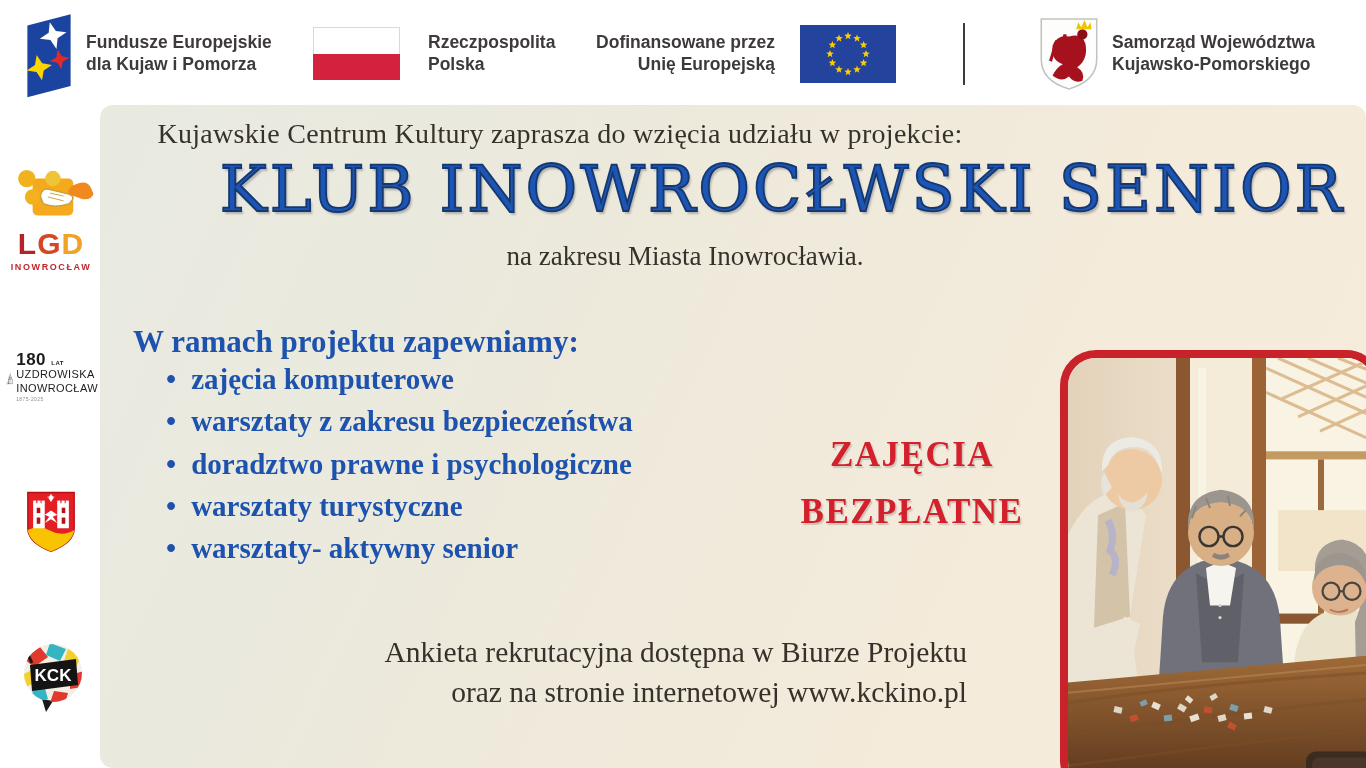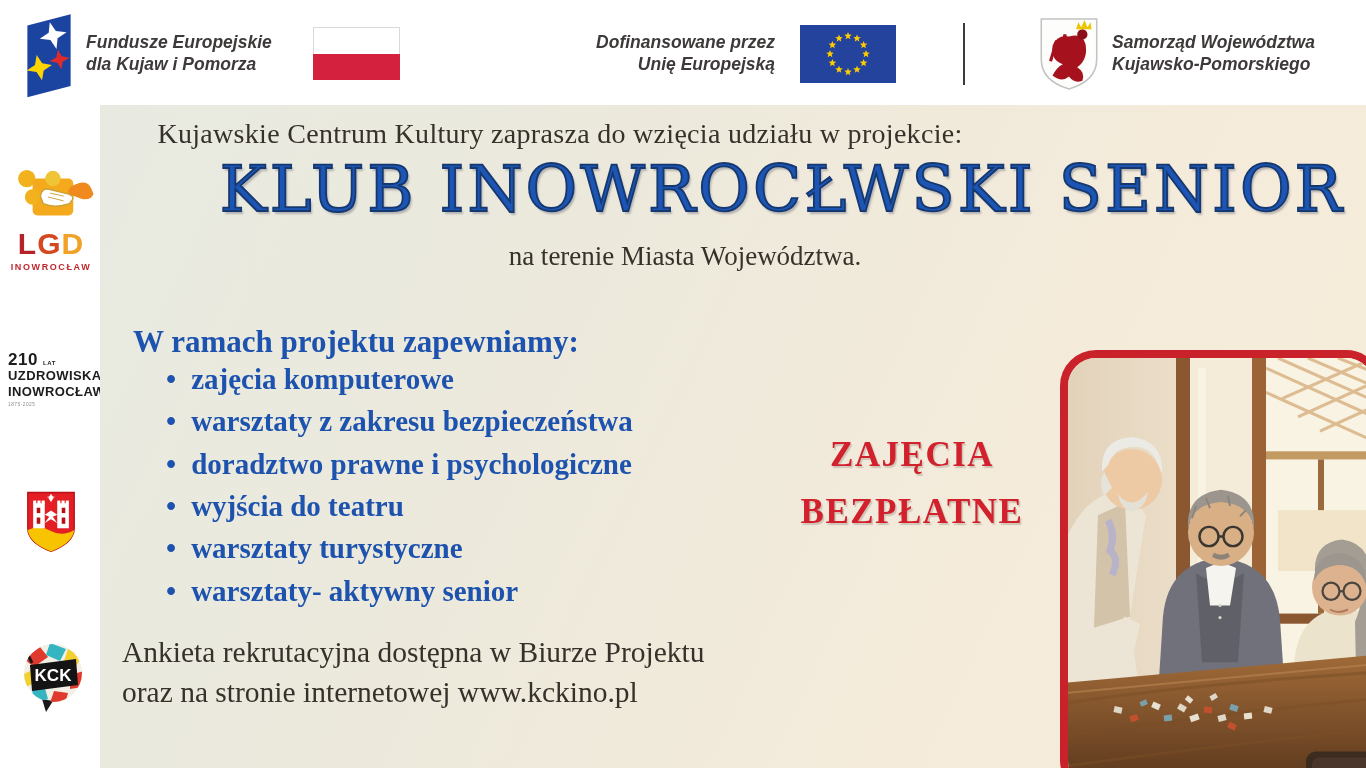--- a/index.html
+++ b/index.html
@@ -1,19 +1,19 @@
 <!DOCTYPE html>
 <html><head>
 <meta charset="utf-8">
 <style>
   html,body{margin:0;padding:0;background:#888;}
   .frame{position:relative;width:1366px;height:768px;background:#ffffff;overflow:hidden;
          font-family:"Liberation Sans",sans-serif;}
   
-  .topbar{position:absolute;left:0;top:0;width:1366px;height:113px;background:#ffffff;font-style:italic;}
+  .topbar{position:absolute;left:0;top:0;width:1366px;height:113px;background:#ffffff;}
   .logo-text{position:absolute;font-weight:bold;color:#3f3a3a;font-size:17.5px;line-height:1.28;}
   .logo-text span{display:block;}
   .fe-logo{position:absolute;left:18px;top:7px;width:62px;height:92px;}
   .fe-text{left:86px;top:31px;}
   .pl-flag{position:absolute;left:313px;top:27px;width:87px;height:53px;box-shadow:0 0 0 1px #e2e2e2 inset;}
   .pl-top{height:50%;background:#ffffff;border:1px solid #d9d9d9;border-bottom:none;box-sizing:border-box;}
   .pl-bottom{height:50%;background:#d4213d;}
   .rp-text{left:428px;top:31px;}
   .eu-text{left:570px;top:31px;width:205px;text-align:right;}
   .eu-flag{position:absolute;left:800px;top:25px;width:96px;height:58px;}
@@ -23,45 +23,45 @@
   
   .side{position:absolute;left:0;top:105px;width:100px;height:663px;background:#ffffff;}
   .lgd{position:absolute;left:6px;top:62px;width:90px;text-align:center;}
   .lgd-letters{font-size:30px;font-weight:bold;letter-spacing:1px;line-height:1;margin-top:-2px;}
   .lgd-l{color:#b5222a;} .lgd-g{color:#d4482399;color:#d44823;} .lgd-d{color:#f0a126;}
   .lgd-city{font-size:9px;font-weight:bold;color:#c0272d;letter-spacing:1.6px;margin-top:3px;}
   .uzd{position:absolute;left:6px;top:246px;width:92px;display:flex;align-items:flex-start;}
   .uzd-text{margin-left:2px;color:#1c1c1c;}
   .uzd-num{font-size:17px;font-weight:bold;line-height:1;letter-spacing:.5px;}
   .uzd-num small{font-size:6px;font-weight:bold;letter-spacing:.5px;}
-  .uzd-l2,.uzd-l3{font-size:13px;font-weight:bold;letter-spacing:.4px;line-height:1.25;}
+  .uzd-l2,.uzd-l3{font-size:11px;font-weight:normal;letter-spacing:.4px;line-height:1.25;}
   .uzd-years{font-size:4.8px;color:#8c8c8c;letter-spacing:.5px;margin-top:1px;}
   .herb-ino{position:absolute;left:26px;top:385px;width:50px;height:64px;}
   .kck{position:absolute;left:20px;top:536px;width:66px;height:72px;}
   
   .content{position:absolute;left:100px;top:105px;width:1266px;height:663px;
-           background:linear-gradient(115deg,#e8eae1 0%,#ece9dc 35%,#f4ebda 70%,#f6ecda 100%);}
+           background:linear-gradient(115deg,#e8eae1 0%,#ece9dc 35%,#f4ebda 70%,#f6ecda 100%);border-radius:13px;}
   .serif{font-family:"Liberation Serif",serif;}
   .intro{position:absolute;left:0px;top:13px;width:920px;text-align:center;
          font-size:28px;color:#37312b;letter-spacing:.3px;}
   .title{position:absolute;left:-5px;top:48px;width:1250px;margin:0;text-align:right;
          font-family:"DejaVu Serif","Liberation Serif",serif;font-size:63px;font-weight:normal;
          letter-spacing:3px;color:#1c55b4;-webkit-text-stroke:1.8px #15386f;
          text-shadow:2px 3px 2px rgba(110,110,125,.45);}
   .subtitle{position:absolute;left:50px;top:134px;width:1070px;text-align:center;
             font-size:27px;color:#37312b;line-height:1.27;}
   .heading{position:absolute;left:33px;top:219px;font-size:31px;font-weight:bold;color:#1d53ae;}
   .bullets{position:absolute;left:66px;top:258px;margin:0;padding:0;list-style:none;
            font-size:29px;font-weight:bold;color:#1d53ae;}
   .bullets li{margin-bottom:9px;line-height:1.15;}
   .bullets li::before{content:"•";margin-right:15px;}
   .free-badge{position:absolute;left:662px;top:322px;width:300px;text-align:center;
               font-size:35px;font-weight:bold;color:#d2202c;letter-spacing:1.5px;line-height:1.62;
               text-shadow:1.5px 2px 1px rgba(150,140,130,.4);}
-  .contact{position:absolute;left:22px;top:528px;width:845px;text-align:left;
+  .contact{position:absolute;left:22px;top:528px;width:845px;text-align:right;
            font-size:29.5px;color:#37312b;line-height:1.34;}
   
   .photo{position:absolute;left:1060px;top:350px;width:306px;height:430px;margin:0;
          border:8px solid #c9222b;border-radius:36px;overflow:hidden;background:#efe3cf;}
   .photo svg{display:block;width:100%;height:100%;}
 </style>
 </head>
 <body>
 
 <div class="frame">
@@ -75,20 +75,24 @@
       <path d="M22,52 L26,62 36,66 26,70 22,80 18,70 8,66 18,62 Z" fill="#ffd500" transform="rotate(-12 22 66)"></path>
     </svg>
     <div class="logo-text fe-text">
       <span>Fundusze Europejskie</span>
       <span>dla Kujaw i Pomorza</span>
     </div>
 
     <div class="pl-flag">
       <div class="pl-top"></div>
       <div class="pl-bottom"></div>
+    </div>
+    <div class="logo-text rp-text">
+      <span>Rzeczpospolita</span>
+      <span>Polska</span>
     </div>
 
     <div class="logo-text eu-text">
       <span>Dofinansowane przez</span>
       <span>Unię Europejską</span>
     </div>
     <svg class="eu-flag" viewBox="0 0 96 58">
       <rect width="96" height="58" fill="#23439c"></rect>
       <defs>
         <path id="st" d="M0,-4 L1,-1.38 3.8,-1.24 1.62,0.53 2.35,3.24 0,1.7 -2.35,3.24 -1.62,0.53 -3.8,-1.24 -1,-1.38 Z" fill="#ffcc00"></path>
@@ -141,21 +145,21 @@
     <div class="uzd">
       <svg viewBox="0 0 40 58" width="38" height="56">
         <path d="M14,20 L20,8 26,20 Z" fill="none" stroke="#1c1c1c" stroke-width="1.4"></path>
         <path d="M20,8 L20,3 23,4 20,6" fill="none" stroke="#1c1c1c" stroke-width="1"></path>
         <rect x="15" y="20" width="10" height="9" fill="none" stroke="#1c1c1c" stroke-width="1.2"></rect>
         <rect x="12" y="29" width="18" height="24" fill="none" stroke="#1c1c1c" stroke-width="1.4"></rect>
         <path d="M14,29 V53 M18,29 V53 M24,29 V53" stroke="#1c1c1c" stroke-width=".8"></path>
         <path d="M3,53 L10,40 M5,55 L12,44 M8,56 L14,48" stroke="#1c1c1c" stroke-width="1"></path>
       </svg>
       <div class="uzd-text">
-        <div class="uzd-num"><span>210</span> <small>LAT</small></div>
+        <div class="uzd-num"><span>180</span> <small>LAT</small></div>
         <div class="uzd-l2">UZDROWISKA</div>
         <div class="uzd-l3">INOWROCŁAW</div>
         <div class="uzd-years">1875-2025</div>
       </div>
     </div>
 
     <svg class="herb-ino" viewBox="0 0 56 70">
       <path d="M2,2 H54 V42 Q54,58 28,68 Q2,58 2,42 Z" fill="#e31e24" stroke="#b80f14" stroke-width="1.5"></path>
       <path d="M2,44 Q15,38 28,45 Q41,52 54,44 L54,42 Q54,58 28,68 Q2,58 2,42 Z" fill="#f8c300"></path>
       <rect x="8" y="14" width="13" height="28" fill="#ffffff"></rect>
@@ -199,31 +203,30 @@
     </div>
   </aside>
 
   <main class="content">
 
     <div class="intro serif">Kujawskie Centrum Kultury zaprasza do wzięcia udziału w projekcie:</div>
 
     <h1 class="title">KLUB INOWROCŁWSKI SENIOR</h1>
 
     <div class="subtitle serif">
-      <div>na terenie Miasta Województwa.</div>
+      <div>na zakresu Miasta Inowrocławia.</div>
     </div>
 
     <div class="heading serif">W ramach projektu zapewniamy:</div>
 
     <ul class="bullets serif">
 
     <li>zajęcia komputerowe</li>
         <li>warsztaty z zakresu bezpieczeństwa</li>
         <li>doradztwo prawne i psychologiczne</li>
-        <li>wyjścia do teatru</li>
         <li>warsztaty turystyczne</li>
         <li>warsztaty- aktywny senior</li>
       </ul>
 
     <div class="free-badge serif">
       <div>ZAJĘCIA</div>
       <div>BEZPŁATNE</div>
     </div>
 
     <div class="contact serif">

